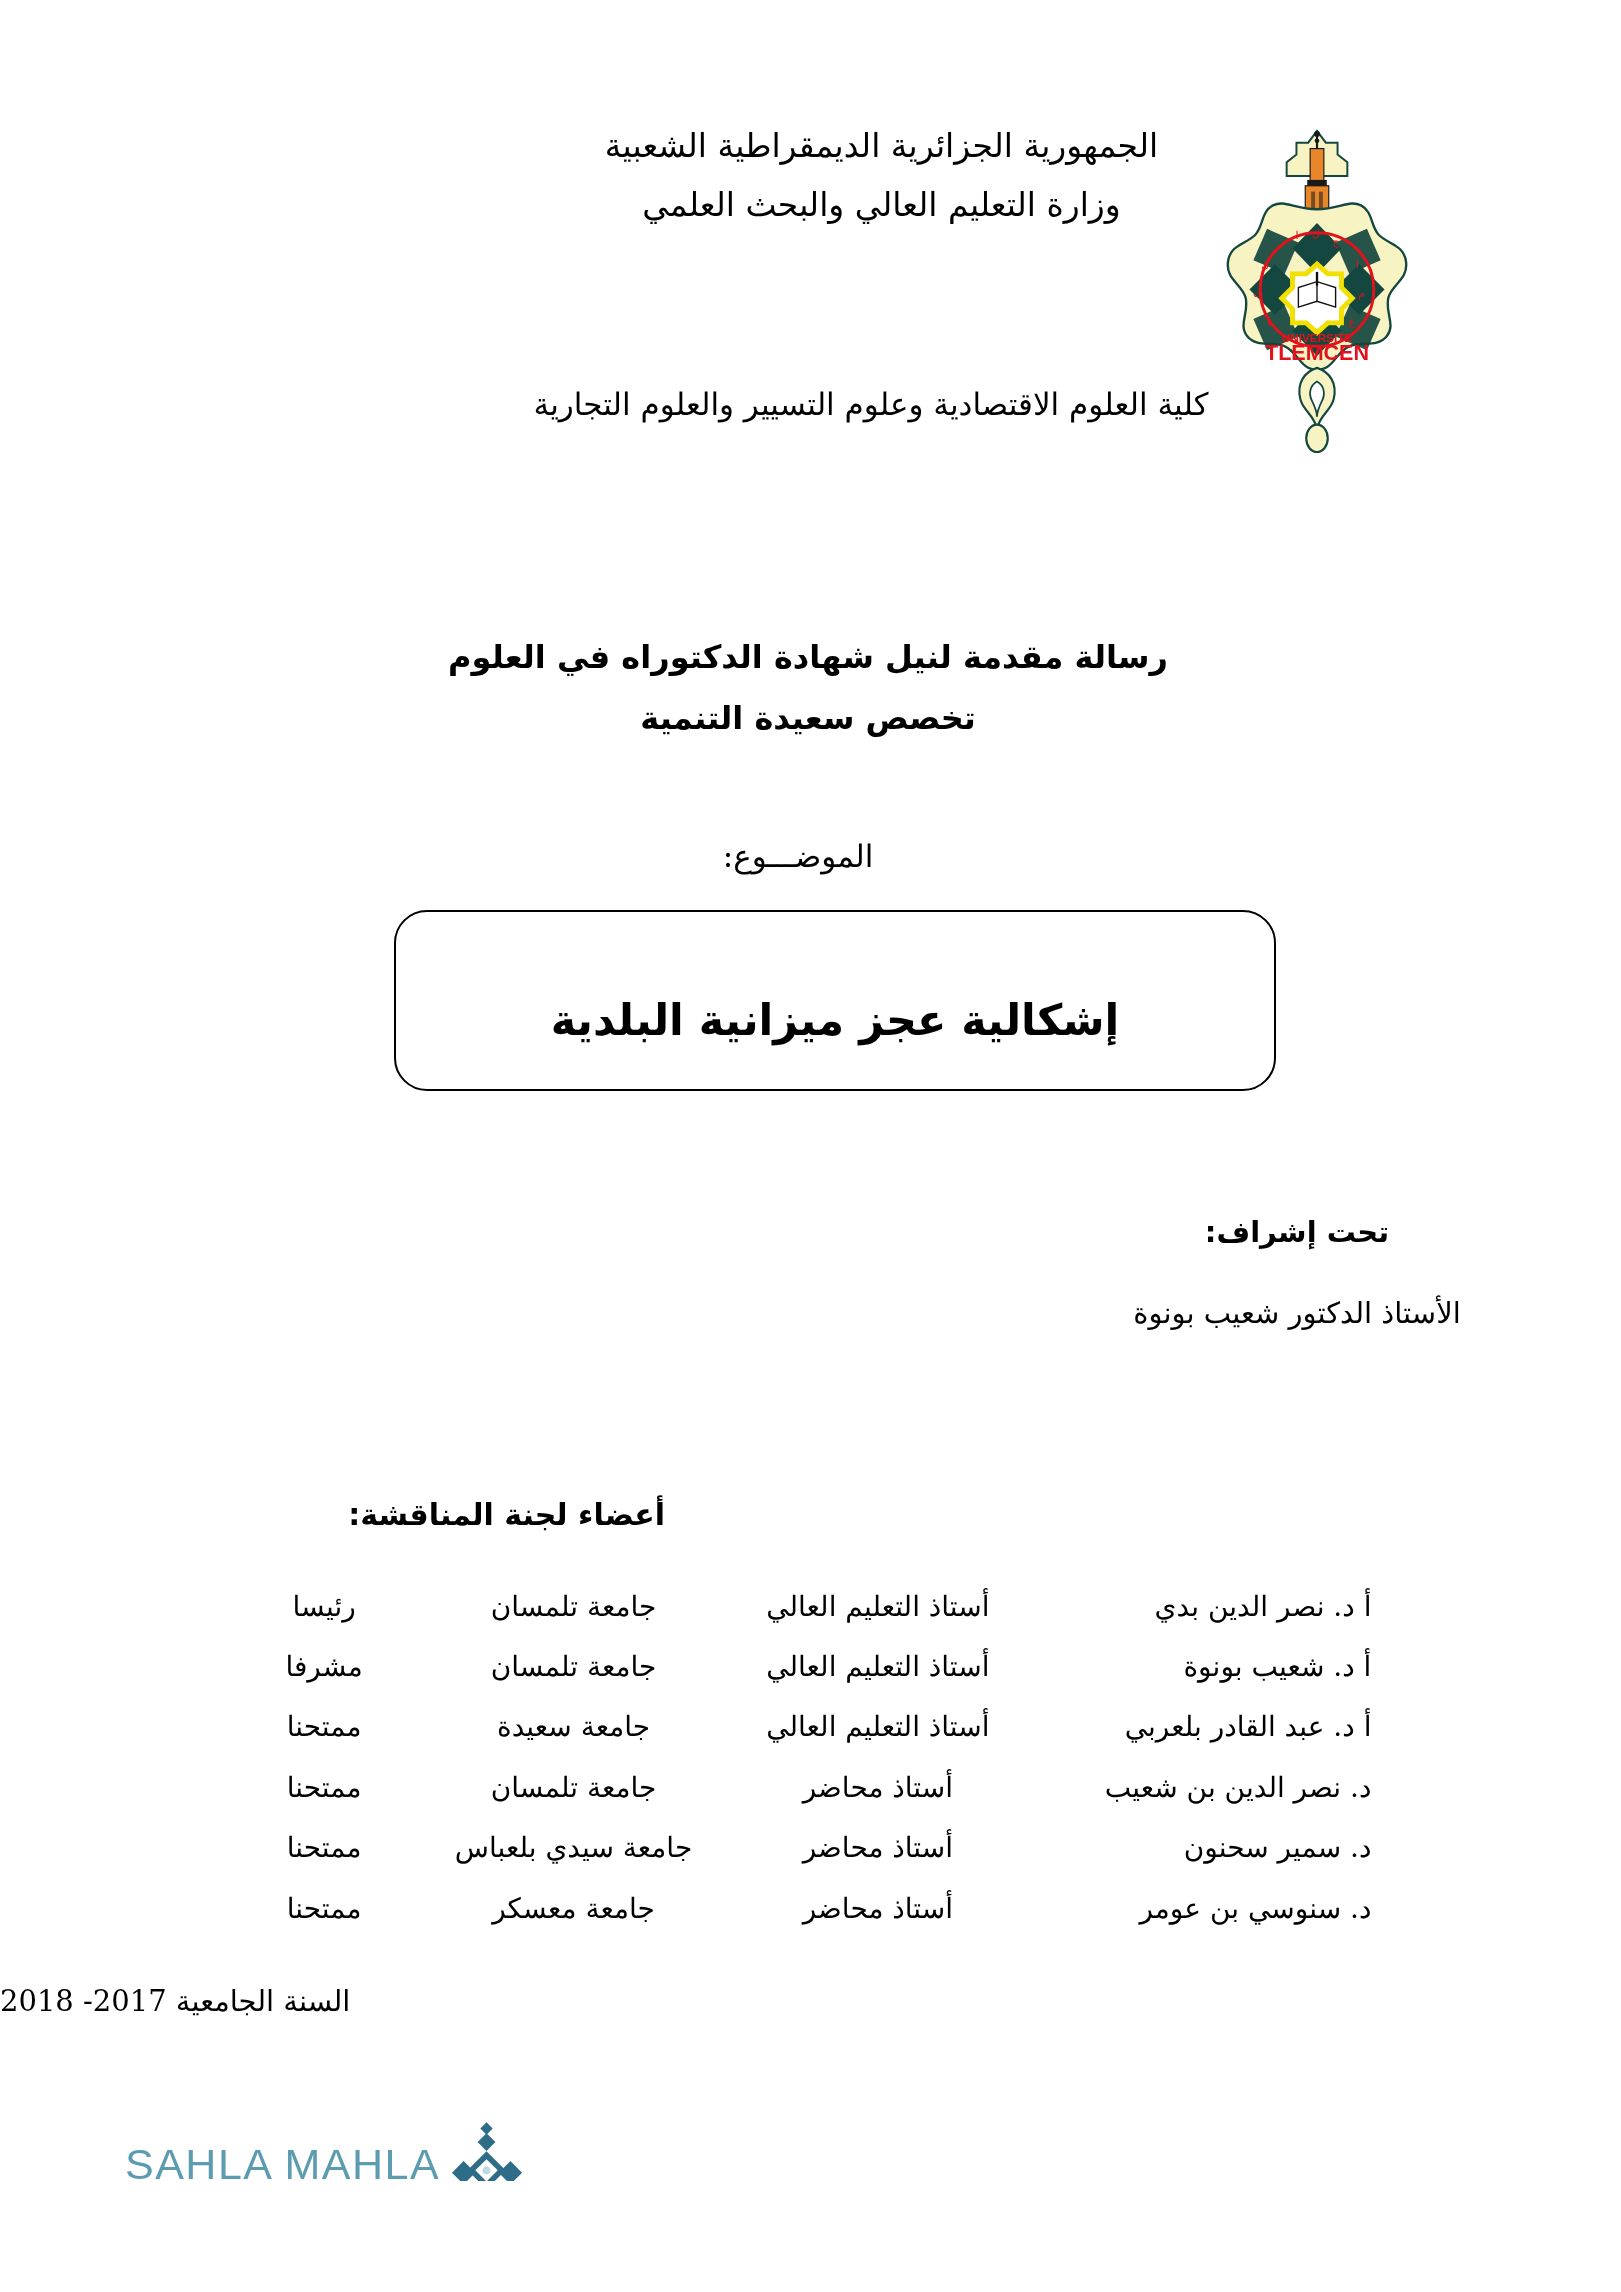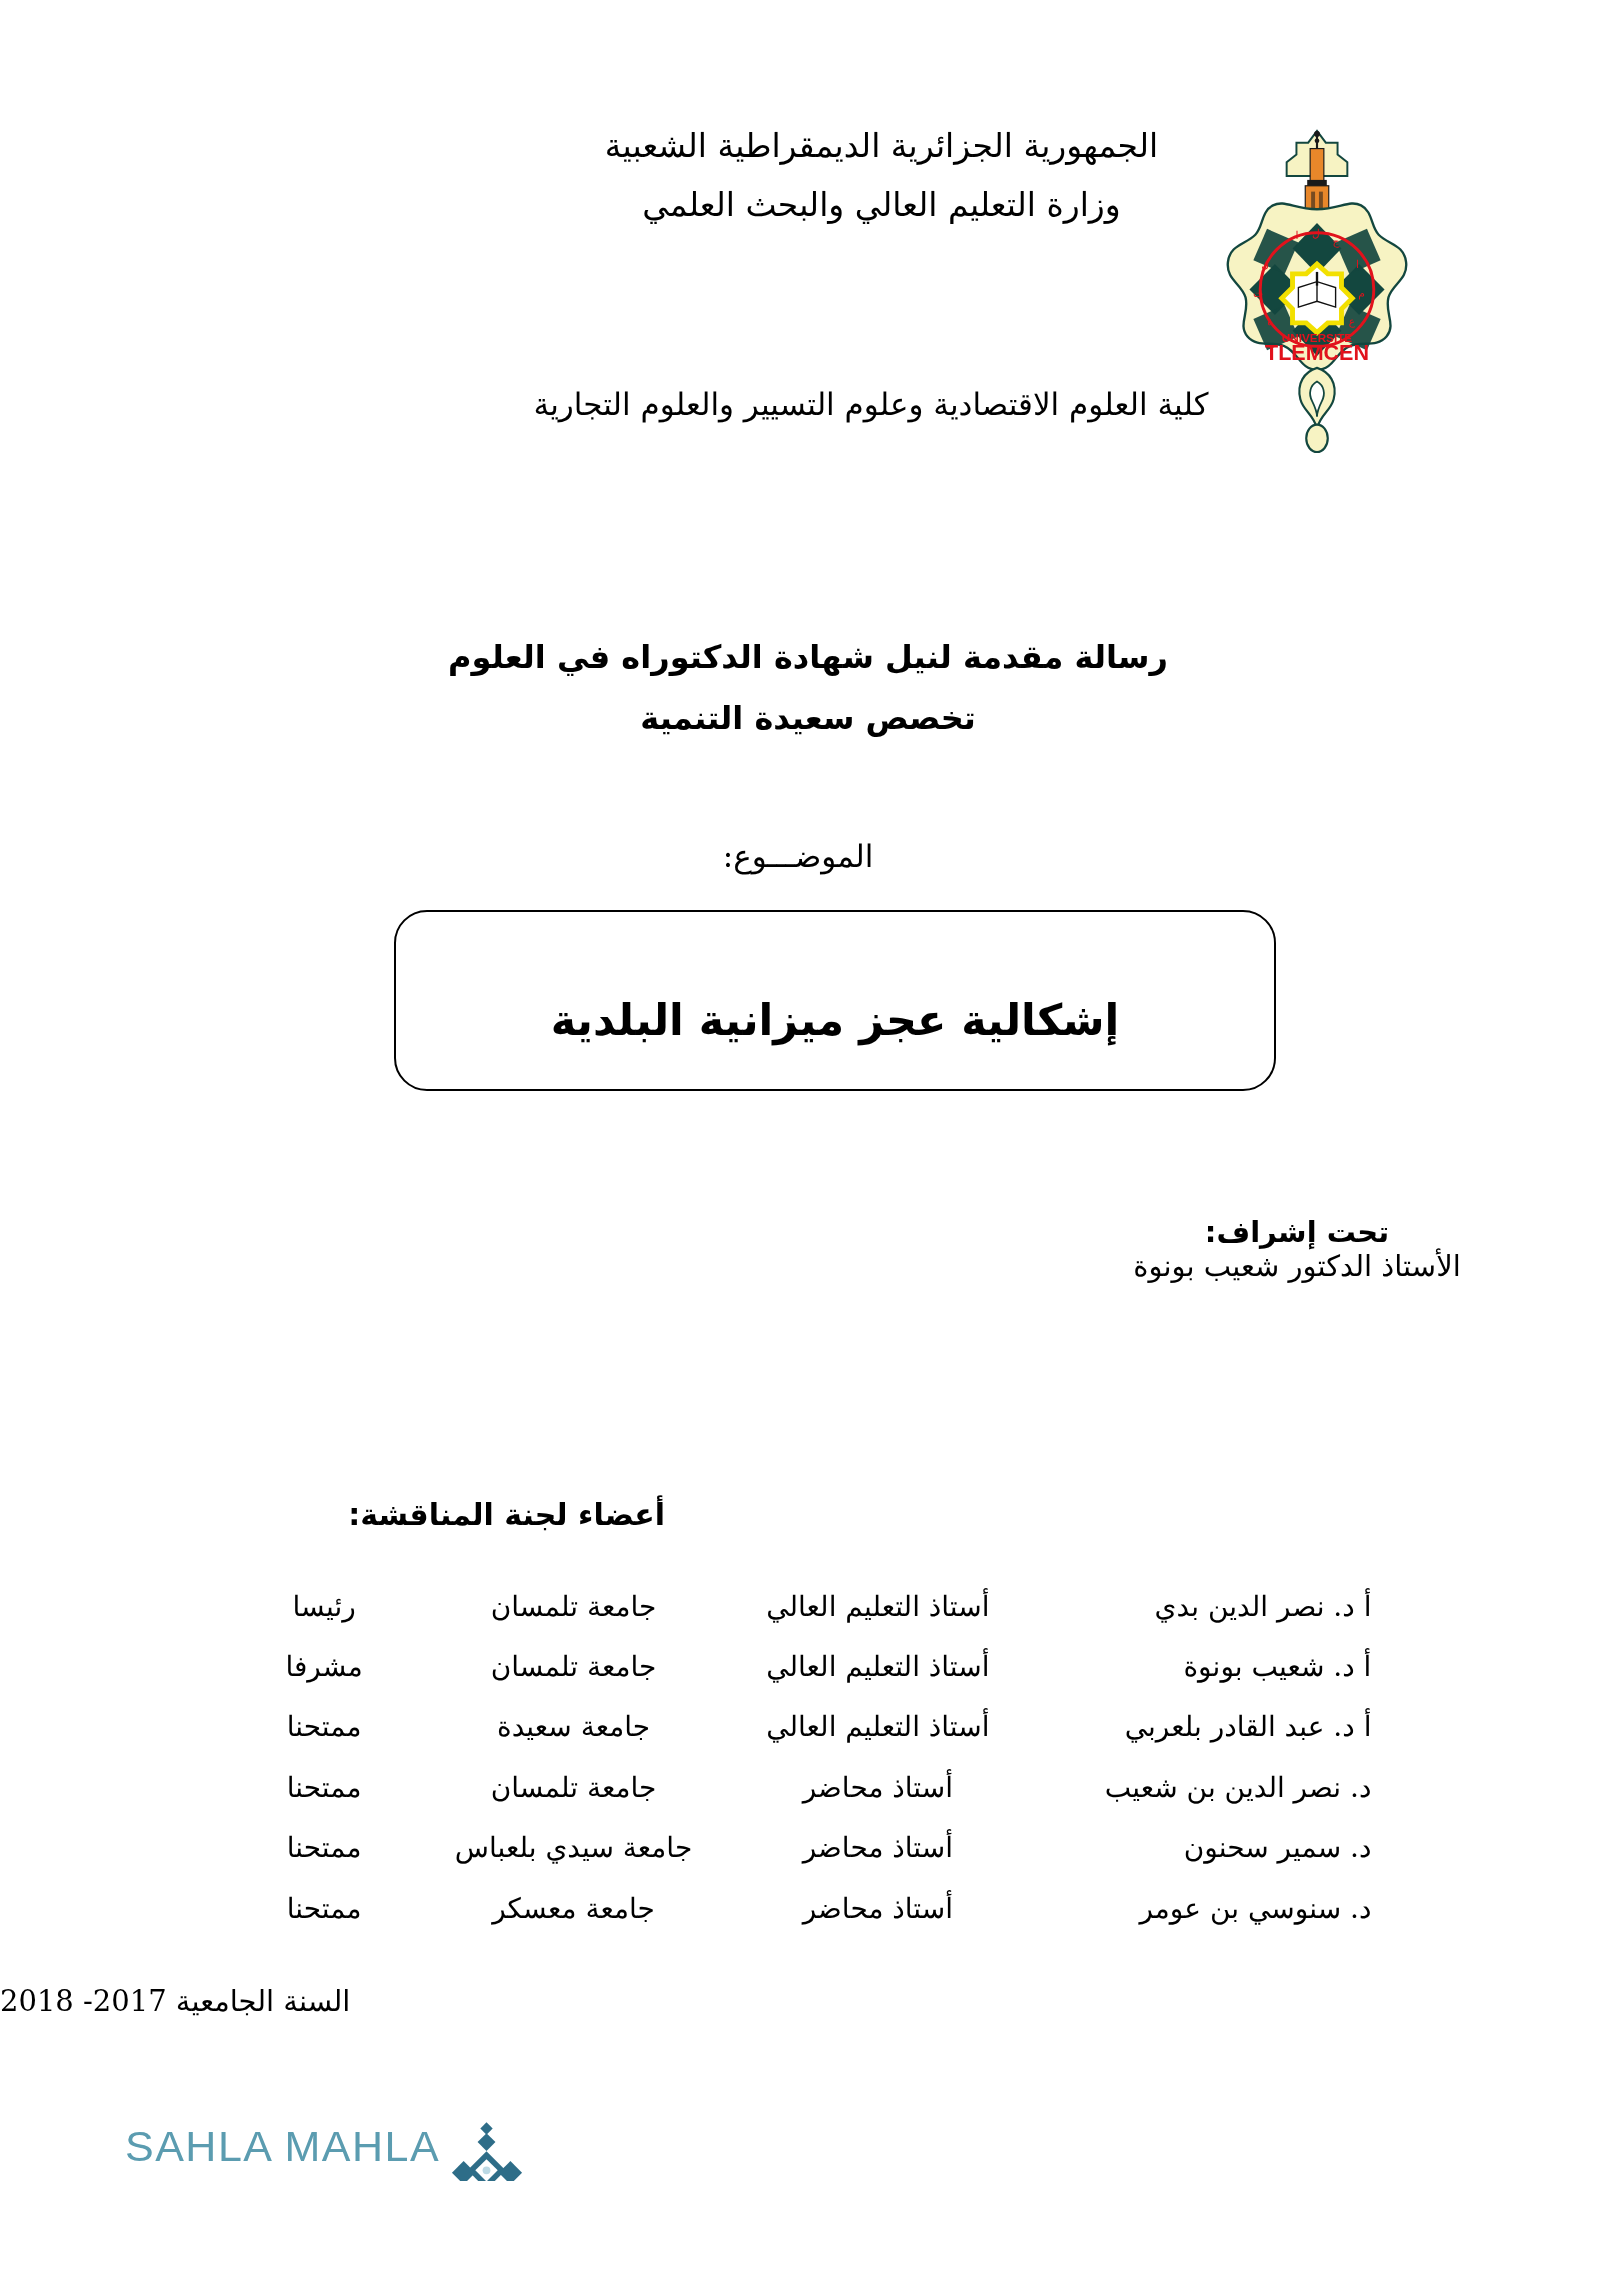--- a/index.html
+++ b/index.html
@@ -119,20 +119,21 @@
     justify-content: space-between;
     direction: rtl;
   }
   .people-col { text-align: center; width: 412px; }
   .people-col.student { margin-right: 88px; }
   .people-col.supervisor { margin-left: 69px; }
   .people-heading {
     font-size: 29px;
     font-weight: bold;
     font-family: "DejaVu Sans", "Liberation Sans", sans-serif;
+    margin-bottom: 47px;
     white-space: nowrap;
   }
   .people-name {
     font-size: 29px;
     font-family: "DejaVu Serif", "Liberation Serif", serif;
     white-space: nowrap;
   }
 
   
   .jury-heading {
@@ -180,21 +181,21 @@
 
   
   .watermark {
     position: absolute;
     top: 2122px;
     left: 103px;
     width: 421px;
     height: 127px;
     direction: ltr;
   }
-  .wm-row { display: flex; justify-content: flex-end; }
+  .wm-row { display: flex; align-items: center; justify-content: flex-end; }
   .wm-title {
     font-size: 43px;
     letter-spacing: 1.5px;
     font-weight: normal;
     color: #5b9cb0;
     font-family: "Liberation Sans", "DejaVu Sans", sans-serif;
   }
   .wm-mark { margin-left: 9.8px; width: 74px; height: 84px; }
   .wm-sub {
     text-align: right;

